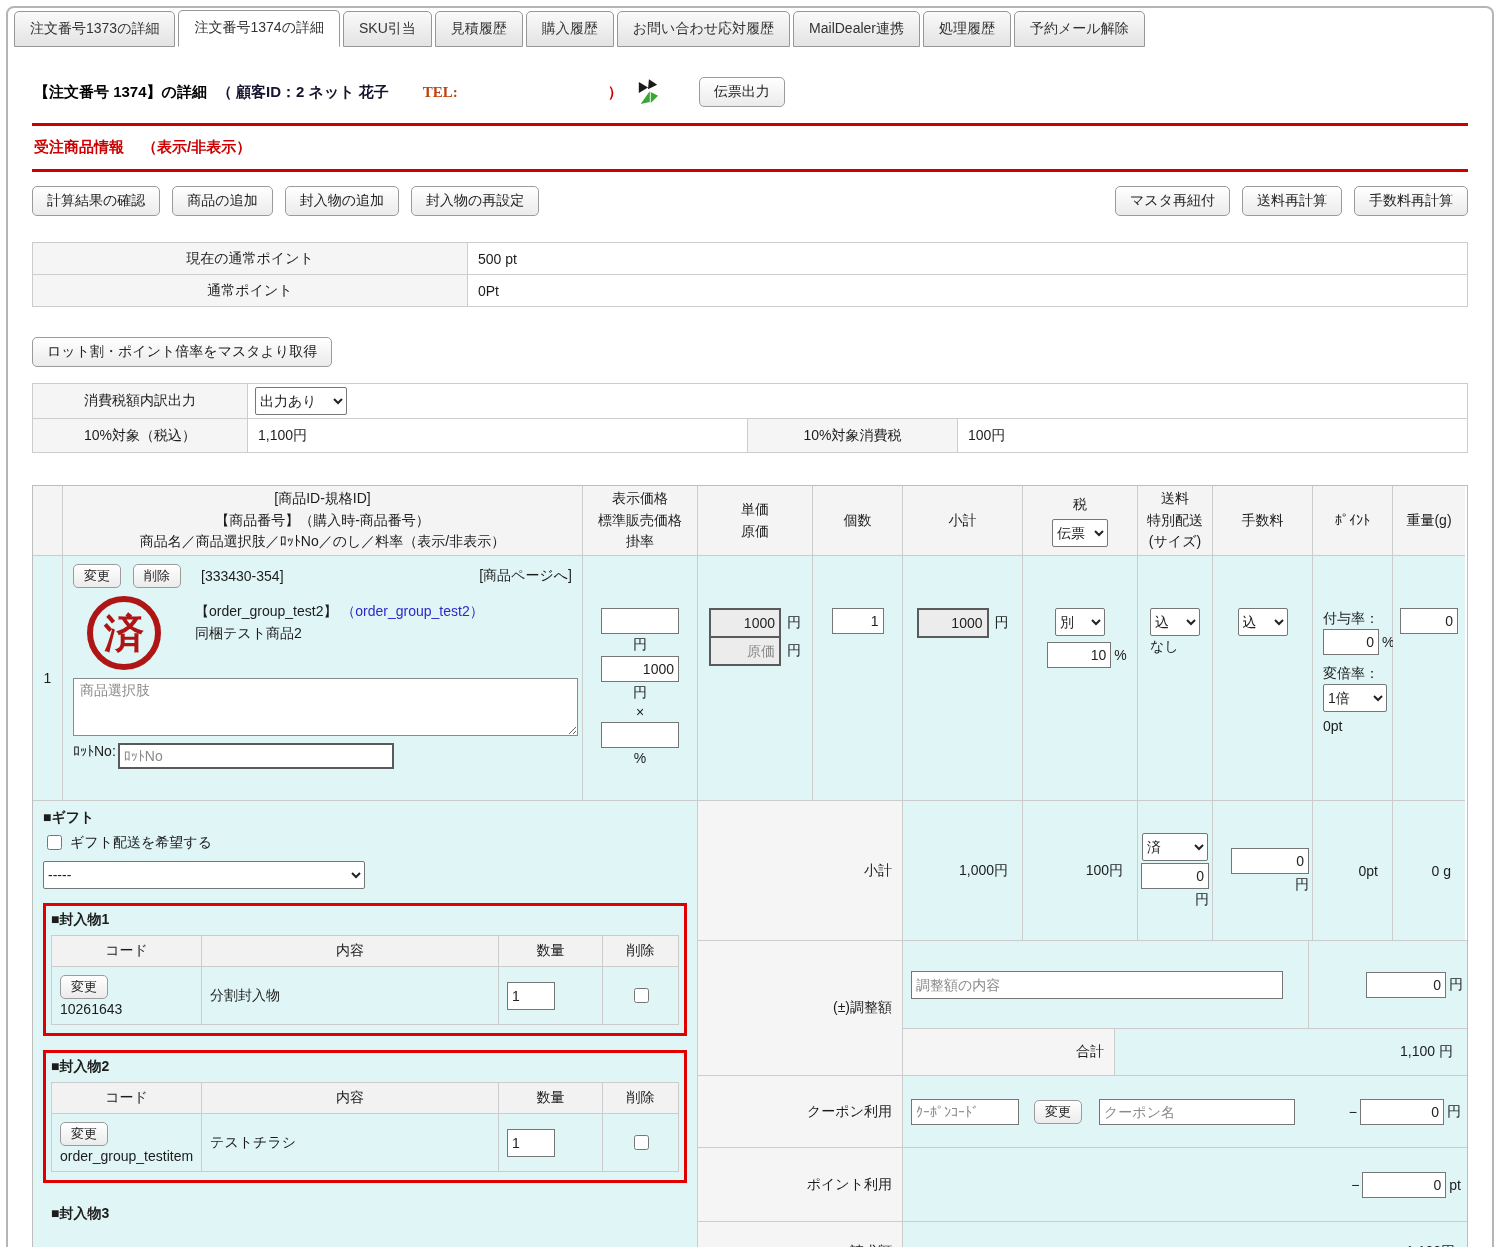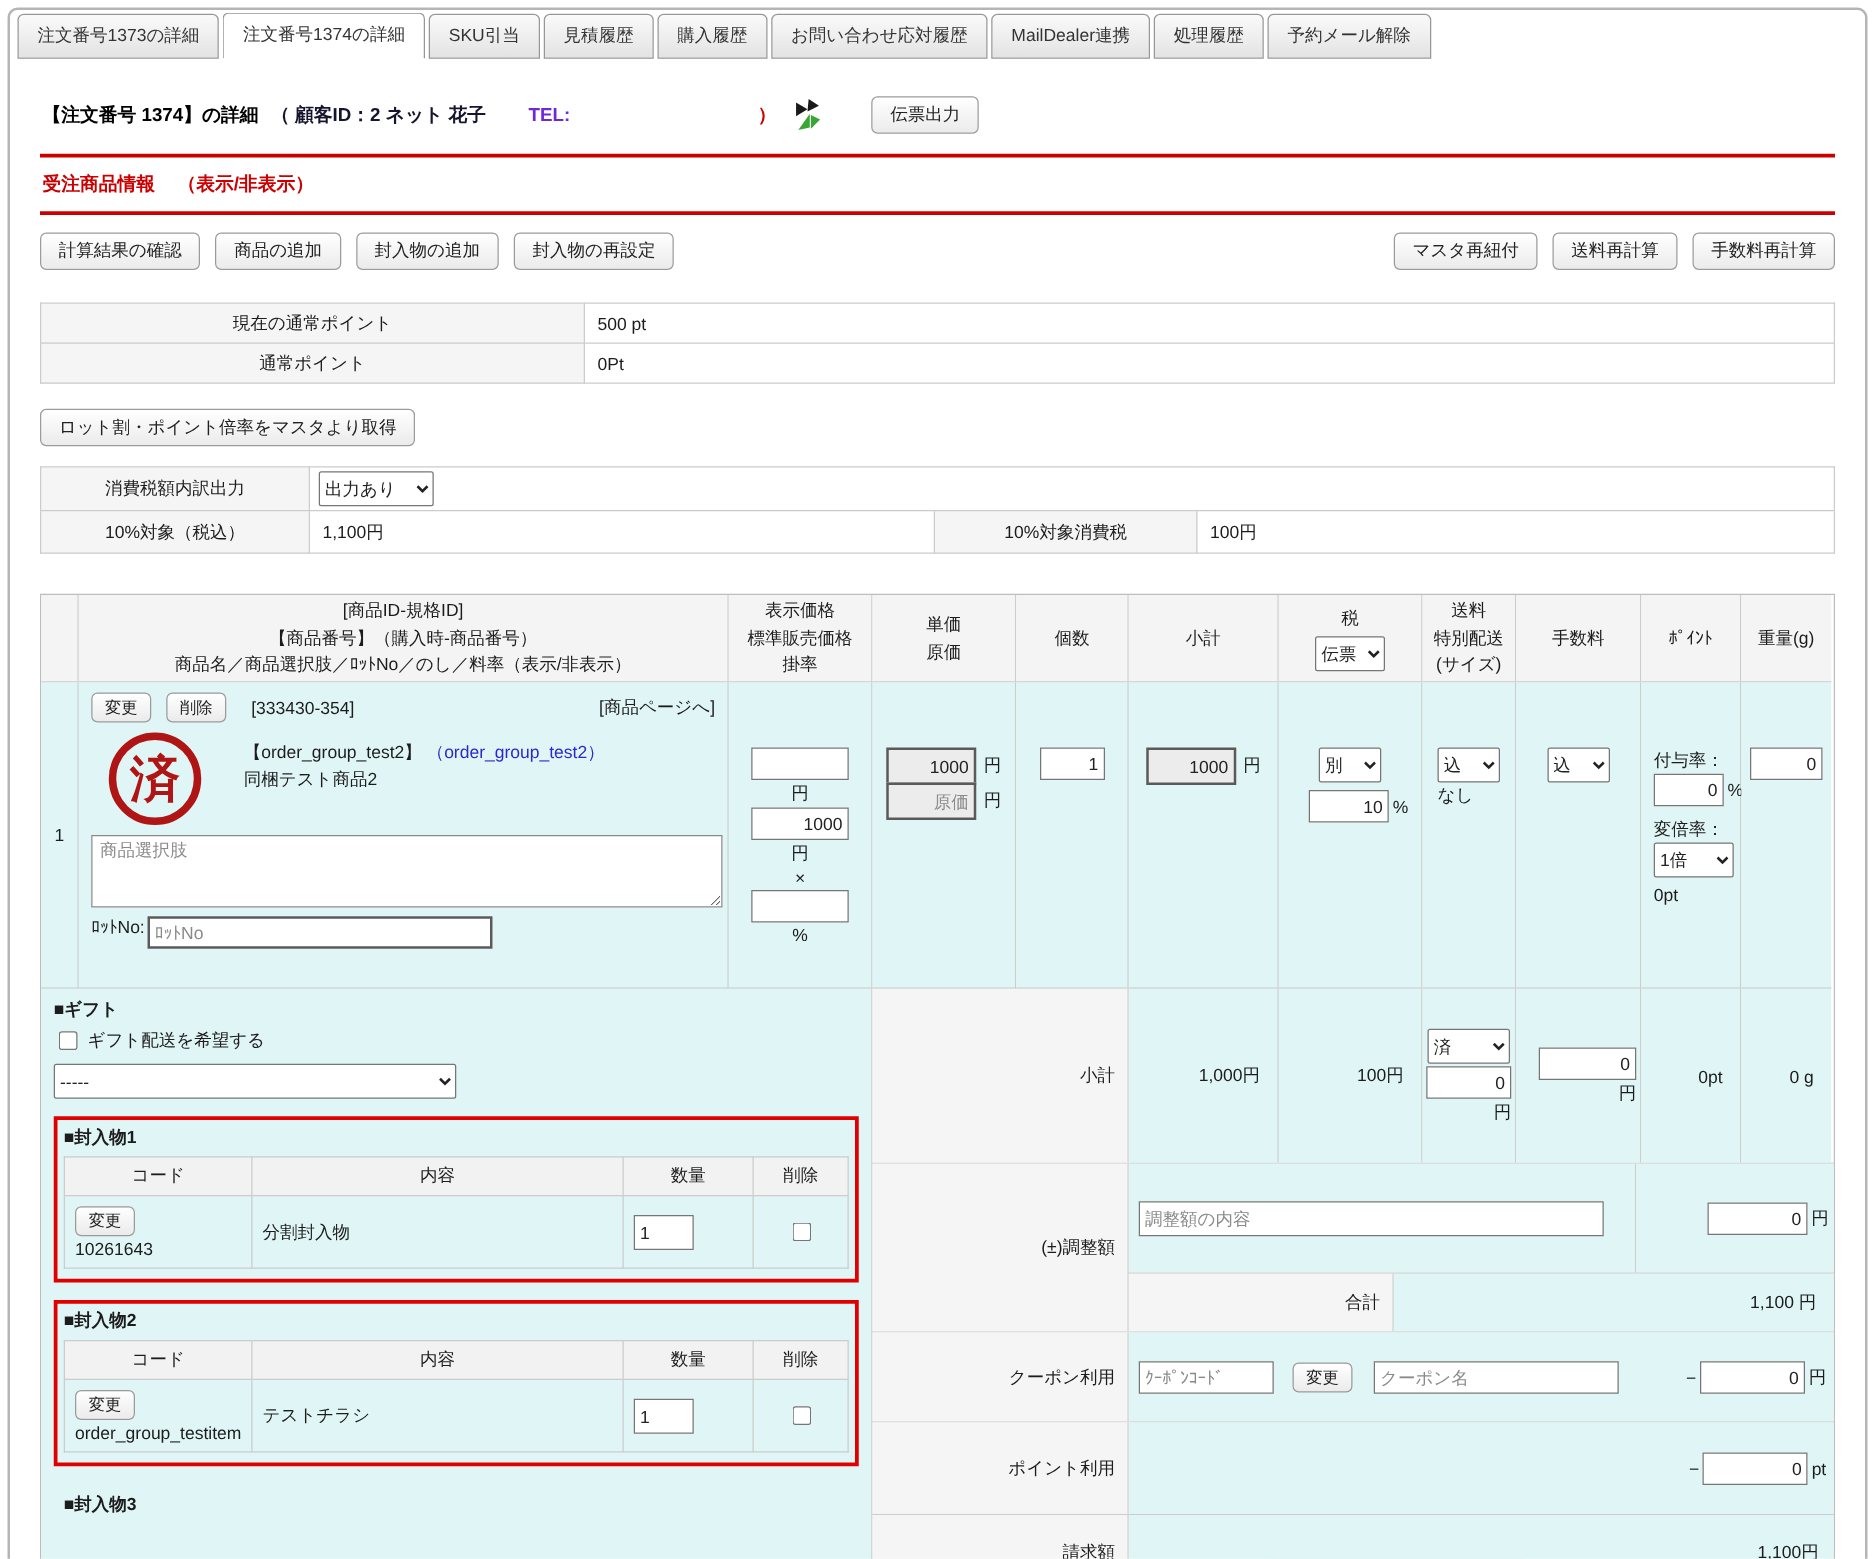--- a/index.html
+++ b/index.html
@@ -13,35 +13,35 @@
   
   .tabbar { display: flex; align-items: flex-end; gap: 3px; padding: 2px 6px 0; }
   .tab { border: 1px solid #979797; border-radius: 5px 5px 0 0; background: linear-gradient(#fafafa, #e3e3e3);
          padding: 8px 15px; font-size: 14px; color: #333; cursor: pointer; white-space: nowrap; }
   .tab.active { background: #fff; border-bottom-color: #fff; padding-bottom: 9px; }
   .content { padding: 0 24px; }
   
   .order-header { display: flex; align-items: center; padding: 30px 2px 14px; font-size: 15px; font-weight: bold; }
   .t-red { color: #000000; }
   .customer { margin-left: 10px; color: #15152e; }
-  .tel { margin-left: 34px; color: #6d28d9; }
+  .tel { margin-left: 34px; color: #c2410c; font-family: Liberation Serif, serif; }
   .paren { margin-left: 150px; color: #cc0000; }
   .brand-icon { margin-left: 14px; display: inline-flex; }
   .slip-btn { margin-left: 40px; }
   hr.red { border: none; height: 3px; background: #cc0000; margin: 2px 0; }
   .section-line { display: flex; align-items: center; padding: 10px 2px; font-size: 15px; font-weight: bold; color: #cc0000; }
   .section-toggle { margin-left: 18px; cursor: pointer; }
   
   .btn { border: 1px solid #9b9b9b; border-radius: 5px; background: linear-gradient(#ffffff, #ebebeb);
          padding: 5px 14px; font-size: 14px; color: #222; font-family: inherit; cursor: pointer; white-space: nowrap; }
   .btn-sm { padding: 2px 10px; font-size: 13px; }
   .toolbar { display: flex; gap: 12px; margin: 14px 0 26px; }
   .toolbar .spacer { flex: 1; }
   
-  .kv-table { width: 100%; border-collapse: collapse; margin-bottom: 20px; border-radius: 25px; }
+  .kv-table { width: 100%; border-collapse: collapse; margin-bottom: 30px; border-radius: 25px; }
   .kv-table td { border: 1px solid #ccc; height: 32px; }
   .kv-label { background: #f5f5f5; text-align: center; width: 435px; }
   .kv-value { padding-left: 10px; }
   .lot-row { margin-bottom: 16px; }
   .tax-table { width: 100%; border-collapse: collapse; margin-bottom: 32px; }
   .tax-table td { border: 1px solid #ccc; height: 34px; }
   .tax-label { background: #f5f5f5; text-align: center; width: 215px; }
   .tax-label2 { background: #f5f5f5; text-align: center; width: 210px; }
   .tax-val1 { width: 500px; padding-left: 10px; }
   .tax-val2 { padding-left: 10px; }

